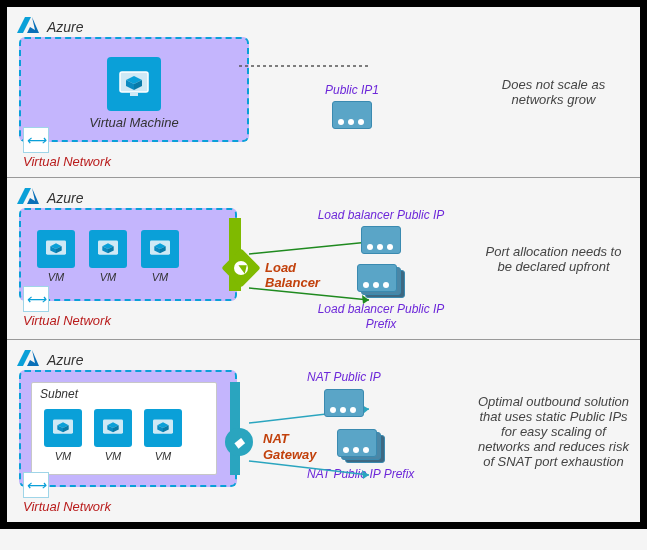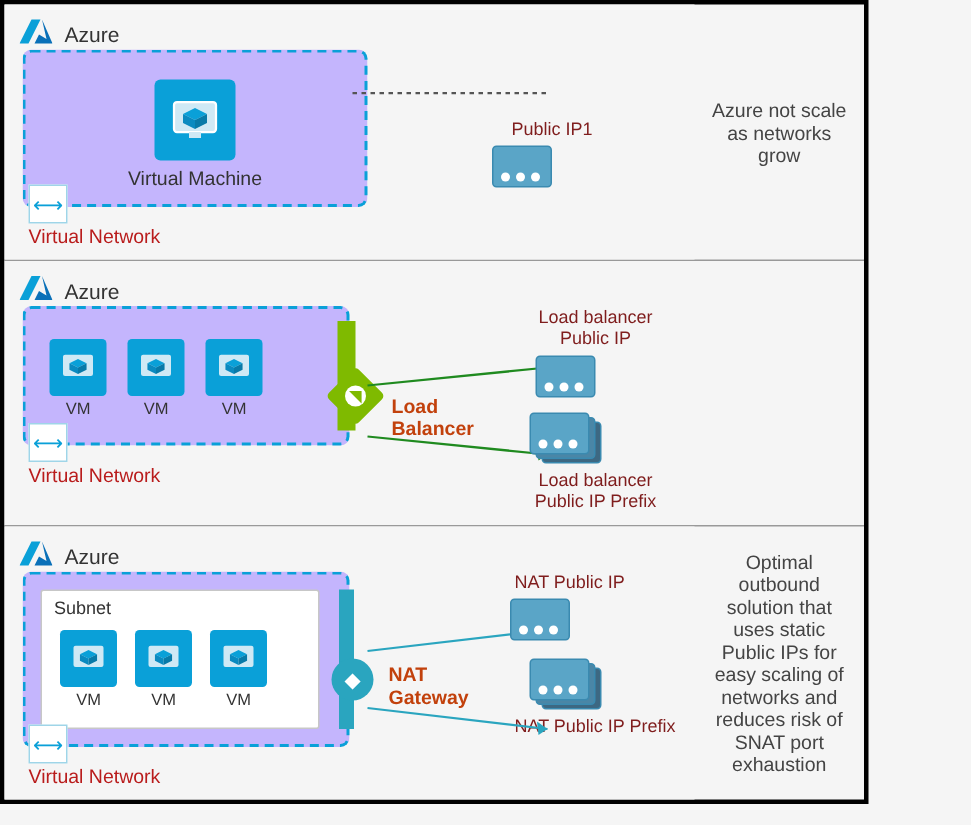--- a/index.html
+++ b/index.html
@@ -1,17 +1,17 @@
 <!DOCTYPE html>
 <html><head>
 <meta charset="utf-8">
 <style>
 * { box-sizing: border-box; margin: 0; padding: 0; }
 body { font-family: "Segoe UI", Arial, sans-serif; background: #f5f5f5; width: 647px; }
-.container { width: 579px; border: 3px solid #000000; }
+.container { width: 647px; border: 7px solid #000000; font-style: italic; }
 .row { display: flex; border-bottom: 1px solid #999; align-items: stretch; }
 .row:last-child { border-bottom: none; }
 .left { flex: 0 0 460px; padding: 12px 12px 8px 12px; position: relative; background:#f5f5f5; }
 .right { flex: 1; display: flex; align-items: center; justify-content: center; padding: 10px; text-align: center; color: #444; font-size: 13px; }
 .azure-label { font-size: 14px; color: #333; margin-bottom: 2px; }
 .vnet-box { border: 2px dashed #0aa0d8; border-radius: 6px; background: #c4b5fd; padding: 14px 12px 10px 12px; position: relative; }
 .vnet-icon { position: absolute; bottom: -13px; left: 2px; width: 26px; height: 26px; background: #fff; border: 1px solid #9fd5e8; display: flex; align-items: center; justify-content: center; font-size: 14px; color: #0aa0d8; }
 .vnet-label { font-size: 13px; color: #b91c1c; margin-top: 12px; margin-left: 4px; }
 .vm-big { width: 54px; height: 54px; background: #0aa0d8; border-radius: 4px; display: flex; align-items: center; justify-content: center; margin: 4px auto 4px auto; }
 .vm-big svg, .vm-small svg { display: block; }
@@ -22,21 +22,21 @@
 .vm-small-label { font-size: 11px; color: #333; margin-top: 3px; }
 .subnet-box { background: #fff; border: 1px solid #c7c7c7; border-radius: 2px; padding: 4px 8px 6px 8px; }
 .subnet-label { font-size: 12px; color: #333; margin-bottom: 2px; }
 .ip-box { width: 40px; height: 28px; background: #5aa5c7; border: 1px solid #3a8ab0; border-radius: 3px; position: relative; margin: 0 auto; }
 .ip-box::after { content:""; position:absolute; bottom:3px; left:5px; width:6px; height:6px; background:#fff; border-radius:50%; box-shadow: 10px 0 0 #fff, 20px 0 0 #fff; }
 .ip-prefix { position: relative; width: 48px; height: 34px; margin: 0 auto; }
 .ip-prefix .ip-box { position: absolute; }
 .ip-prefix .ip-box.b1 { top: 6px; left: 8px; background:#3d6882; }
 .ip-prefix .ip-box.b2 { top: 3px; left: 4px; background:#4a86a6; }
 .ip-prefix .ip-box.b3 { top: 0; left: 0; }
-.ip-label { font-size: 12px; color: #7f1d1d; text-align: center; margin-top: 4px; line-height: 1.2; margin-left: 40px; }
+.ip-label { font-size: 12px; color: #6d28d9; text-align: center; margin-top: 4px; line-height: 1.2; }
 .ip-label.top { margin-top: 0; margin-bottom: 4px; }
 .az-logo { position: absolute; top: 8px; left: 10px; }
 .green-diamond { width: 28px; height: 28px; background: #7fba00; transform: rotate(45deg); display: flex; align-items: center; justify-content: center; border-radius: 3px; }
 .green-diamond .inner { width: 14px; height: 14px; background: #fff; border-radius: 50%; transform: rotate(-45deg); display:flex; align-items:center; justify-content:center; color:#7fba00; font-size:10px; font-weight:bold; }
 .teal-circle { width: 28px; height: 28px; background: #2aa5bf; border-radius: 50%; display:flex; align-items:center; justify-content:center; color:#fff; font-size:14px; }
 .gateway-badge { position: absolute; top: 50%; transform: translateY(-50%); }
 .bold-label { font-weight: bold; font-size: 13px; color: #c2410c; line-height:1.2; }
 .arrow-head { fill: #1f8a1f; }
 .arrow-head-teal { fill: #2aa5bf; }
 svg.connector { position:absolute; overflow:visible; }
@@ -74,21 +74,21 @@
       </div>
       <svg class="connector" style="left:232px; top:56px;" width="130" height="6">
             <line x1="0" y1="3" x2="130" y2="3" stroke="#555" stroke-width="1.5" stroke-dasharray="3,3"></line>
           </svg>
       <div style="flex:1; text-align:center; padding-top:6px;">
         <div class="ip-label top">Public IP1</div>
         <div class="ip-box"></div>
       </div>
     </div>
   </div>
-  <div class="right">Azure not scale as networks grow</div>
+  <div class="right">Does not scale as networks grow</div>
 </div>
 
 <div class="row">
   <div class="left">
     <div class="az-logo">
       <svg width="22" height="20" viewBox="0 0 22 20">
             <path d="M8 2 L14 2 L6 18 L0 18 Z" fill="#0aa0d8"></path>
             <path d="M15 2 L22 18 L10 18 L13 12 L18 15 Z" fill="#0a70b8"></path>
           </svg>
     </div>
@@ -161,20 +161,21 @@
           <div class="ip-prefix">
             <div class="ip-box b1"></div>
                 <div class="ip-box b2"></div>
                 <div class="ip-box b3"></div>
           </div>
           <div class="ip-label">Load balancer Public IP Prefix</div>
         </div>
       </div>
     </div>
   </div>
+  <div class="right">Port allocation needs to be declared upfront</div>
 </div>
 
 <div class="row">
   <div class="left">
     <div class="az-logo">
       <svg width="22" height="20" viewBox="0 0 22 20">
             <path d="M8 2 L14 2 L6 18 L0 18 Z" fill="#0aa0d8"></path>
             <path d="M15 2 L22 18 L10 18 L13 12 L18 15 Z" fill="#0a70b8"></path>
           </svg>
     </div>

